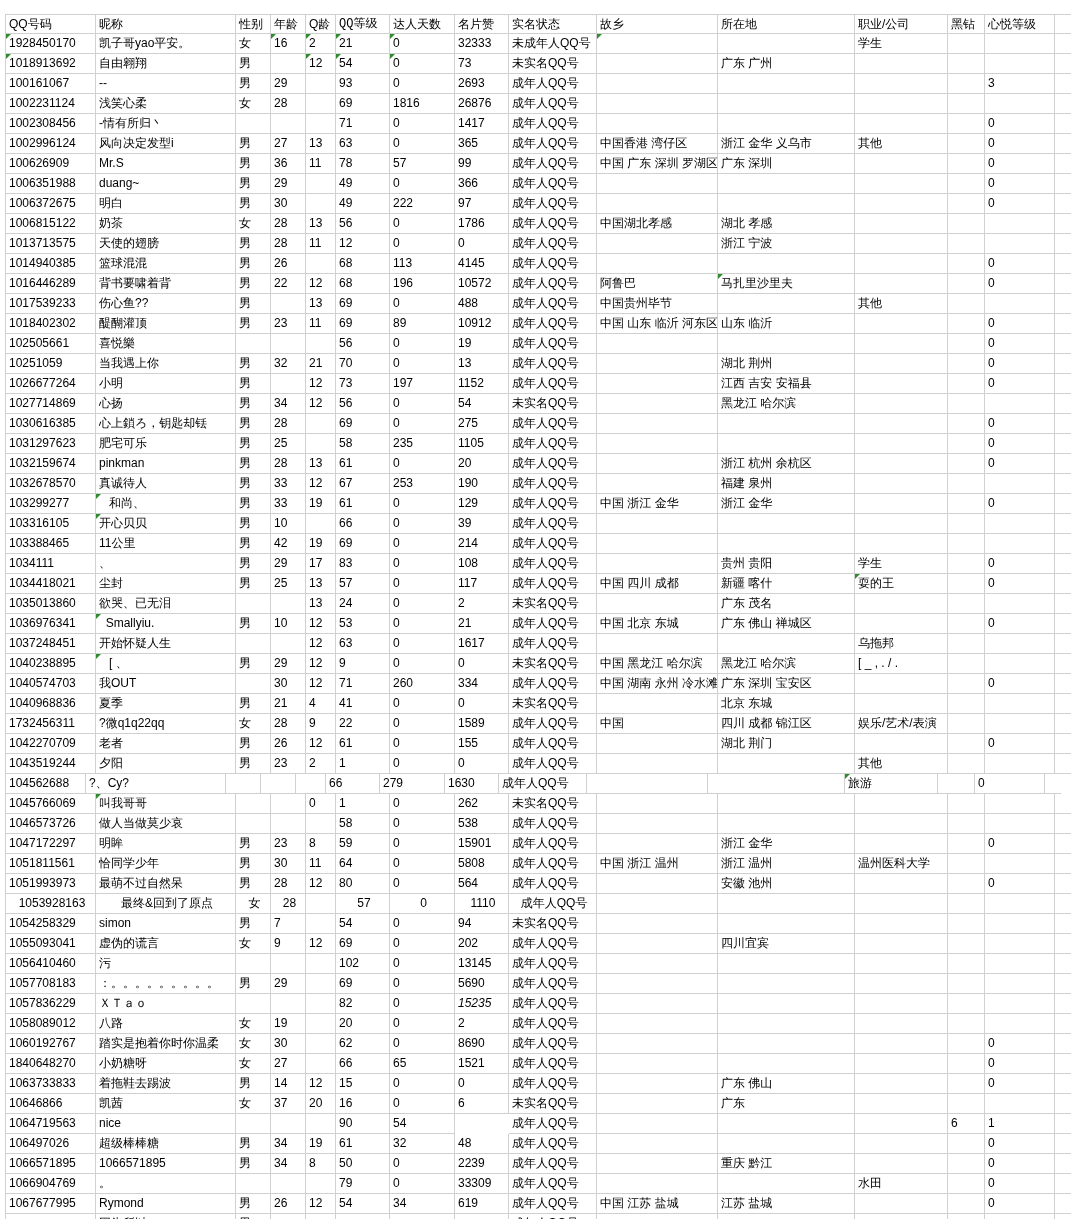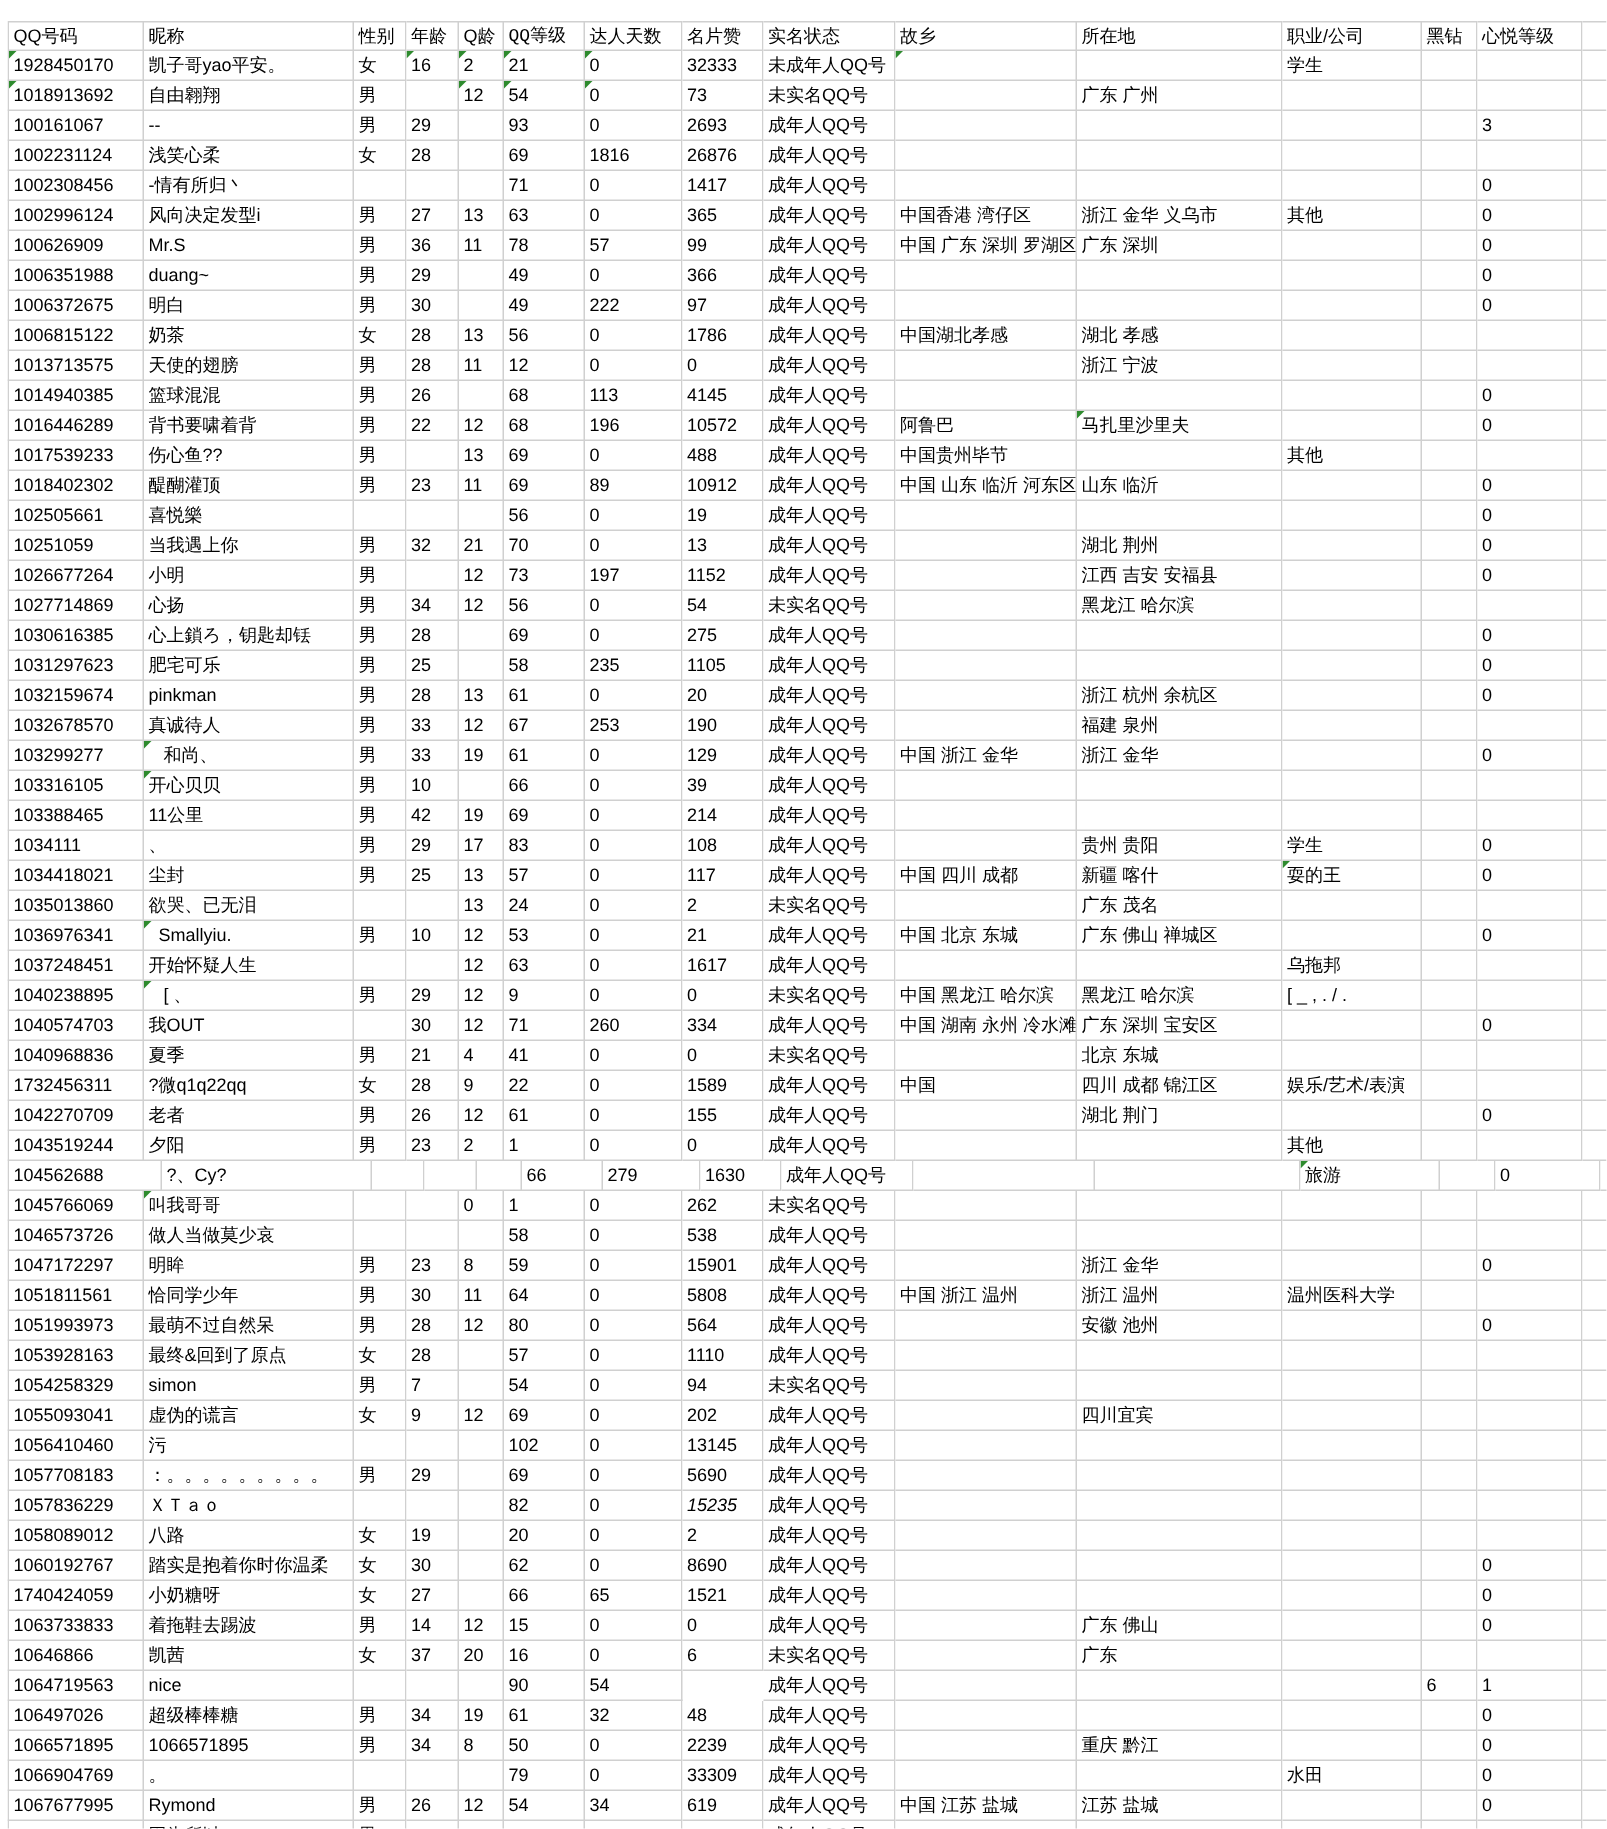--- a/index.html
+++ b/index.html
@@ -661,21 +661,21 @@
       <div class="cell" style="width: 54px;">0</div>
       <div class="cell" style="width: 88px;">成年人QQ号</div>
       <div class="cell" style="width: 121px;"></div>
       <div class="cell" style="width: 137px;"></div>
       <div class="cell" style="width: 93px;">其他</div>
       <div class="cell" style="width: 37px;"></div>
       <div class="cell" style="width: 70px;"></div>
       <div class="cell filler" style="width: 16px;"></div>
     </div>
     <div class="row data" style="height: 20px;">
-      <div class="cell" style="width: 103px;">104562688</div>
+      <div class="cell" style="width: 81px;">104562688</div>
       <div class="cell" style="width: 140px;">?、Cy?</div>
       <div class="cell" style="width: 35px;"></div>
       <div class="cell" style="width: 35px;"></div>
       <div class="cell" style="width: 30px;"></div>
       <div class="cell" style="width: 54px;">66</div>
       <div class="cell" style="width: 65px;">279</div>
       <div class="cell" style="width: 54px;">1630</div>
       <div class="cell" style="width: 88px;">成年人QQ号</div>
       <div class="cell" style="width: 121px;"></div>
       <div class="cell" style="width: 137px;"></div>
@@ -762,21 +762,21 @@
       <div class="cell" style="width: 65px;">0</div>
       <div class="cell" style="width: 54px;">564</div>
       <div class="cell" style="width: 88px;">成年人QQ号</div>
       <div class="cell" style="width: 121px;"></div>
       <div class="cell" style="width: 137px;">安徽 池州</div>
       <div class="cell" style="width: 93px;"></div>
       <div class="cell" style="width: 37px;"></div>
       <div class="cell" style="width: 70px;">0</div>
       <div class="cell filler" style="width: 16px;"></div>
     </div>
-    <div class="row data" style="height: 20px;">
+    <div class="row data" style="height: 20px; text-align: center;">
       <div class="cell" style="width: 91px;">1053928163</div>
       <div class="cell" style="width: 140px;">最终&amp;回到了原点</div>
       <div class="cell" style="width: 35px;">女</div>
       <div class="cell" style="width: 35px;">28</div>
       <div class="cell" style="width: 30px;"></div>
       <div class="cell" style="width: 54px;">57</div>
       <div class="cell" style="width: 65px;">0</div>
       <div class="cell" style="width: 54px;">1110</div>
       <div class="cell" style="width: 88px;">成年人QQ号</div>
       <div class="cell" style="width: 121px;"></div>
@@ -899,21 +899,21 @@
       <div class="cell" style="width: 54px;">8690</div>
       <div class="cell" style="width: 88px;">成年人QQ号</div>
       <div class="cell" style="width: 121px;"></div>
       <div class="cell" style="width: 137px;"></div>
       <div class="cell" style="width: 93px;"></div>
       <div class="cell" style="width: 37px;"></div>
       <div class="cell" style="width: 70px;">0</div>
       <div class="cell filler" style="width: 16px;"></div>
     </div>
     <div class="row data" style="height: 20px;">
-      <div class="cell" style="width: 91px;">1740424059</div>
+      <div class="cell" style="width: 91px;">1840648270</div>
       <div class="cell" style="width: 140px;">小奶糖呀</div>
       <div class="cell" style="width: 35px;">女</div>
       <div class="cell" style="width: 35px;">27</div>
       <div class="cell" style="width: 30px;"></div>
       <div class="cell" style="width: 54px;">66</div>
       <div class="cell" style="width: 65px;">65</div>
       <div class="cell" style="width: 54px;">1521</div>
       <div class="cell" style="width: 88px;">成年人QQ号</div>
       <div class="cell" style="width: 121px;"></div>
       <div class="cell" style="width: 137px;"></div>

